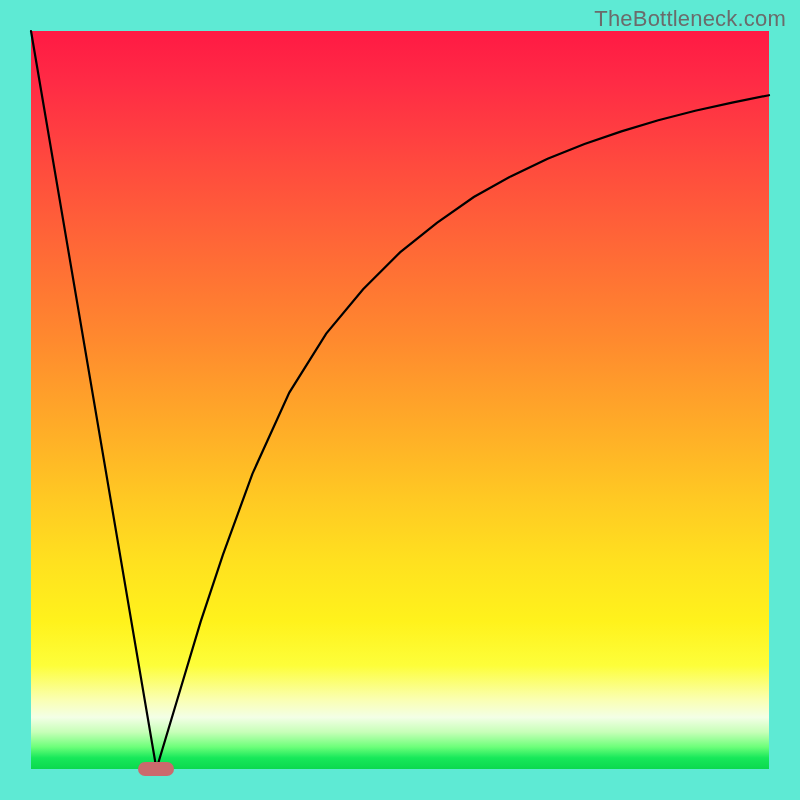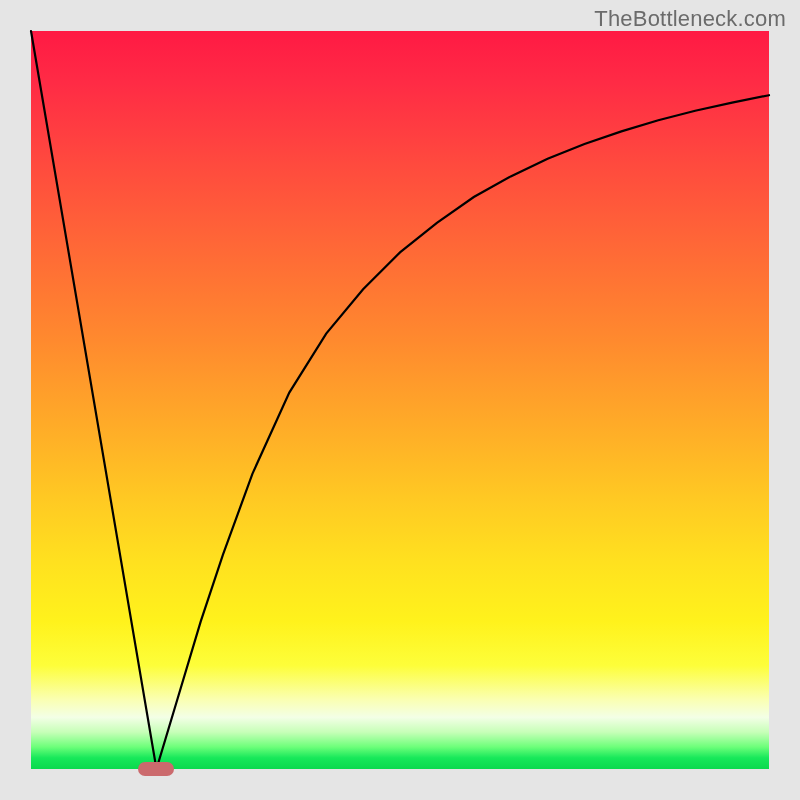--- a/index.html
+++ b/index.html
@@ -8,21 +8,21 @@
     width: 800px;
     height: 800px;
     overflow: hidden;
     background: #000;
     font-family: Arial, Helvetica, sans-serif;
   }
   .frame {
     position: relative;
     width: 800px;
     height: 800px;
-    background: #e5e5e5;
+    background: #5eead4;
   }
   .plot-area {
     position: absolute;
     left: 31px;
     top: 31px;
     width: 738px;
     height: 738px;
     
     background: linear-gradient(to bottom,
       #ff1a44 0%,

